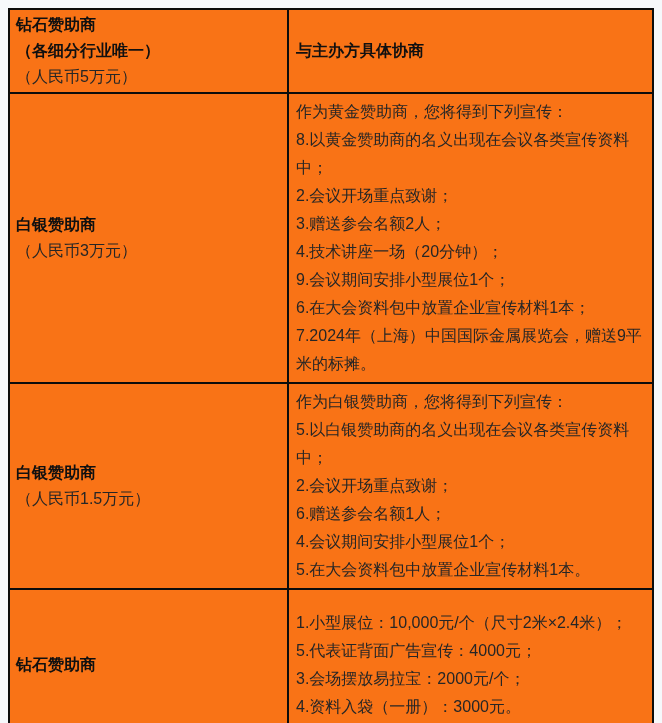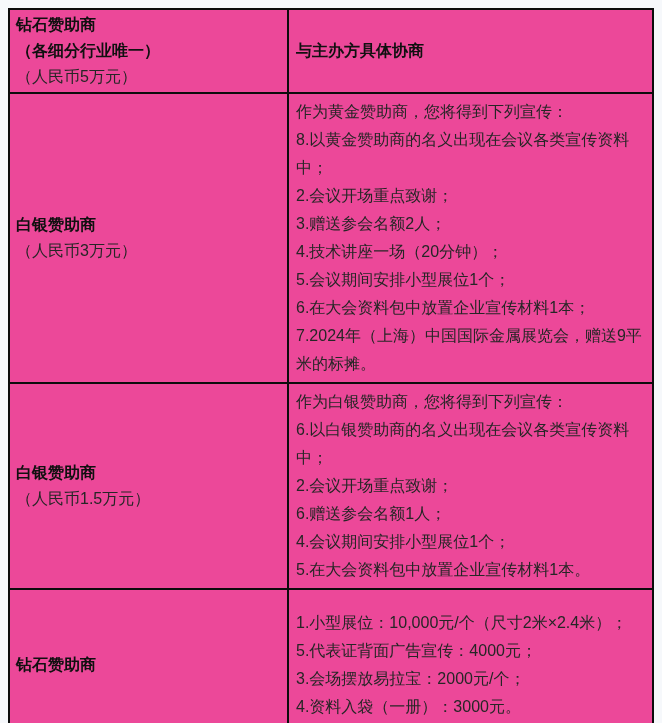--- a/index.html
+++ b/index.html
@@ -18,21 +18,21 @@
     border-collapse: collapse;
     table-layout: fixed;
     width: 646px;
     margin: 8px 8px 0 8px;
   }
   td {
     border: 2px solid #0c0c0c;
     vertical-align: middle;
     color: #262626;
     font-size: 16px;
-    background: #ec4899;
+    background: #f97316;
     overflow: hidden;
   }
   td.tier-cell {
     width: 263px;
     padding: 2px 8px 2px 6px;
     line-height: 26px;
   }
   td.detail-cell {
     padding: 4px 8px 4px 7px;
     line-height: 28px;
@@ -69,34 +69,34 @@
         <td class="tier-cell">
           <span class="line b">白银赞助商</span>
           <span class="line">（人民币3万元）</span>
         </td>
         <td class="detail-cell">
           <span class="line">作为黄金赞助商，您将得到下列宣传：</span>
           <span class="line">8.以黄金赞助商的名义出现在会议各类宣传资料中；</span>
           <span class="line">2.会议开场重点致谢；</span>
           <span class="line">3.赠送参会名额2人；</span>
           <span class="line">4.技术讲座一场（20分钟）；</span>
-          <span class="line">5.会议期间安排小型展位1个；</span>
+          <span class="line">9.会议期间安排小型展位1个；</span>
           <span class="line">6.在大会资料包中放置企业宣传材料1本；</span>
           <span class="line">7.2024年（上海）中国国际金属展览会，赠送9平米的标摊。</span>
         </td>
       </tr>
 
       <tr class="row-silver">
         <td class="tier-cell">
           <span class="line b">白银赞助商</span>
           <span class="line">（人民币1.5万元）</span>
         </td>
         <td class="detail-cell">
           <span class="line">作为白银赞助商，您将得到下列宣传：</span>
-          <span class="line">6.以白银赞助商的名义出现在会议各类宣传资料中；</span>
+          <span class="line">5.以白银赞助商的名义出现在会议各类宣传资料中；</span>
           <span class="line">2.会议开场重点致谢；</span>
           <span class="line">6.赠送参会名额1人；</span>
           <span class="line">4.会议期间安排小型展位1个；</span>
           <span class="line">5.在大会资料包中放置企业宣传材料1本。</span>
         </td>
       </tr>
 
       <tr class="row-other">
         <td class="tier-cell">
           <span class="line b">钻石赞助商</span>

